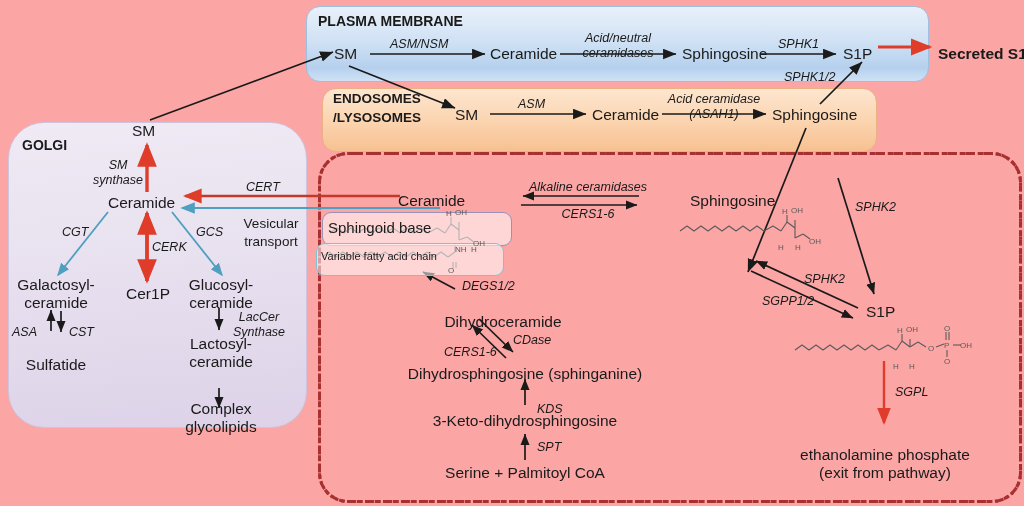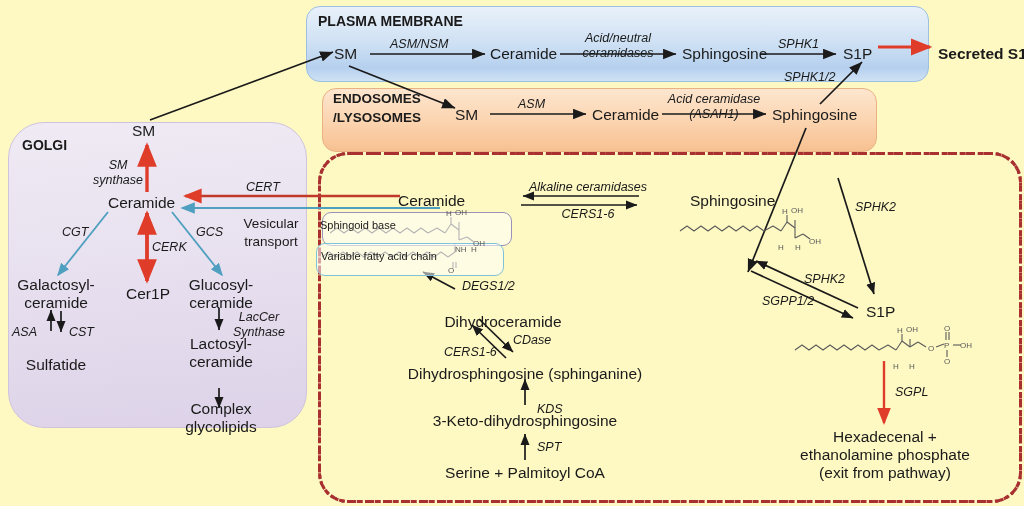--- a/index.html
+++ b/index.html
@@ -1,17 +1,17 @@
 <!DOCTYPE html>
 <html><head>
 <meta charset="utf-8">
 <style>
   html,body{margin:0;padding:0;background:#ffffff;}
   body{width:1024px;height:506px;font-family:"Liberation Sans",sans-serif;}
-  #stage{position:relative;width:1024px;height:506px;overflow:hidden;background:#fef9c3;}
+  #stage{position:relative;width:1024px;height:506px;overflow:hidden;background:#fca5a5;}
   .abs{position:absolute;}
   .lbl{position:absolute;color:#1a1a1a;white-space:nowrap;font-family:"Liberation Sans",sans-serif;}
   .enz{position:absolute;font-style:italic;color:#1a1a1a;white-space:nowrap;font-size:12.5px;font-family:"Liberation Sans",sans-serif;}
   .enz.ctr{text-align:center;}
   .cmp{font-size:15.5px;}
   .bold{font-weight:bold;}
   .ctr{text-align:center;}
 
   
   #pm-box{left:306px;top:6px;width:621px;height:74px;border-radius:14px;
@@ -240,27 +240,26 @@
   <div class="enz" style="left:462px;top:279px;">DEGS1/2</div>
   <div class="enz" style="left:513px;top:333px;">CDase</div>
   <div class="enz" style="left:444px;top:345px;">CERS1-6</div>
   <div class="lbl cmp ctr" style="left:400px;top:365px;width:250px;">Dihydrosphingosine (sphinganine)</div>
   <div class="enz" style="left:537px;top:402px;">KDS</div>
   <div class="lbl cmp ctr" style="left:400px;top:412px;width:250px;">3-Keto-dihydrosphingosine</div>
   <div class="enz" style="left:537px;top:440px;">SPT</div>
   <div class="lbl cmp ctr" style="left:400px;top:464px;width:250px;">Serine  + Palmitoyl CoA</div>
 
   <div class="enz" style="left:895px;top:385px;">SGPL</div>
-  <div class="lbl cmp ctr" style="left:790px;top:428px;width:190px;">Hexadecenal +</div>
   <div class="lbl cmp ctr" style="left:785px;top:446px;width:200px;">ethanolamine phosphate</div>
   <div class="lbl cmp ctr" style="left:790px;top:464px;width:190px;">(exit from pathway)</div>
 
   <div class="abs" id="sph-base-box"></div>
   <div class="abs" id="fatty-box"></div>
-  <div class="lbl" style="left:320px;top:219px;font-size:11px;">Sphingoid base</div>
+  <div class="lbl" style="left:328px;top:219px;font-size:15px;">Sphingoid base</div>
   <div class="lbl" style="left:321px;top:250px;font-size:11px;">Variable fatty acid chain</div>
 
   <div class="lbl" style="left:446px;top:209px;font-size:8px;color:#5a5a5a;">H</div>
   <div class="lbl" style="left:455px;top:208px;font-size:8px;color:#5a5a5a;">OH</div>
   <div class="lbl" style="left:473px;top:239px;font-size:8px;color:#5a5a5a;">OH</div>
   <div class="lbl" style="left:455px;top:245px;font-size:8px;color:#5a5a5a;">NH</div>
   <div class="lbl" style="left:471px;top:245px;font-size:8px;color:#5a5a5a;">H</div>
   <div class="lbl" style="left:448px;top:266px;font-size:8px;color:#5a5a5a;">O</div>
 
   <div class="lbl" style="left:782px;top:207px;font-size:8px;color:#5a5a5a;">H</div>

